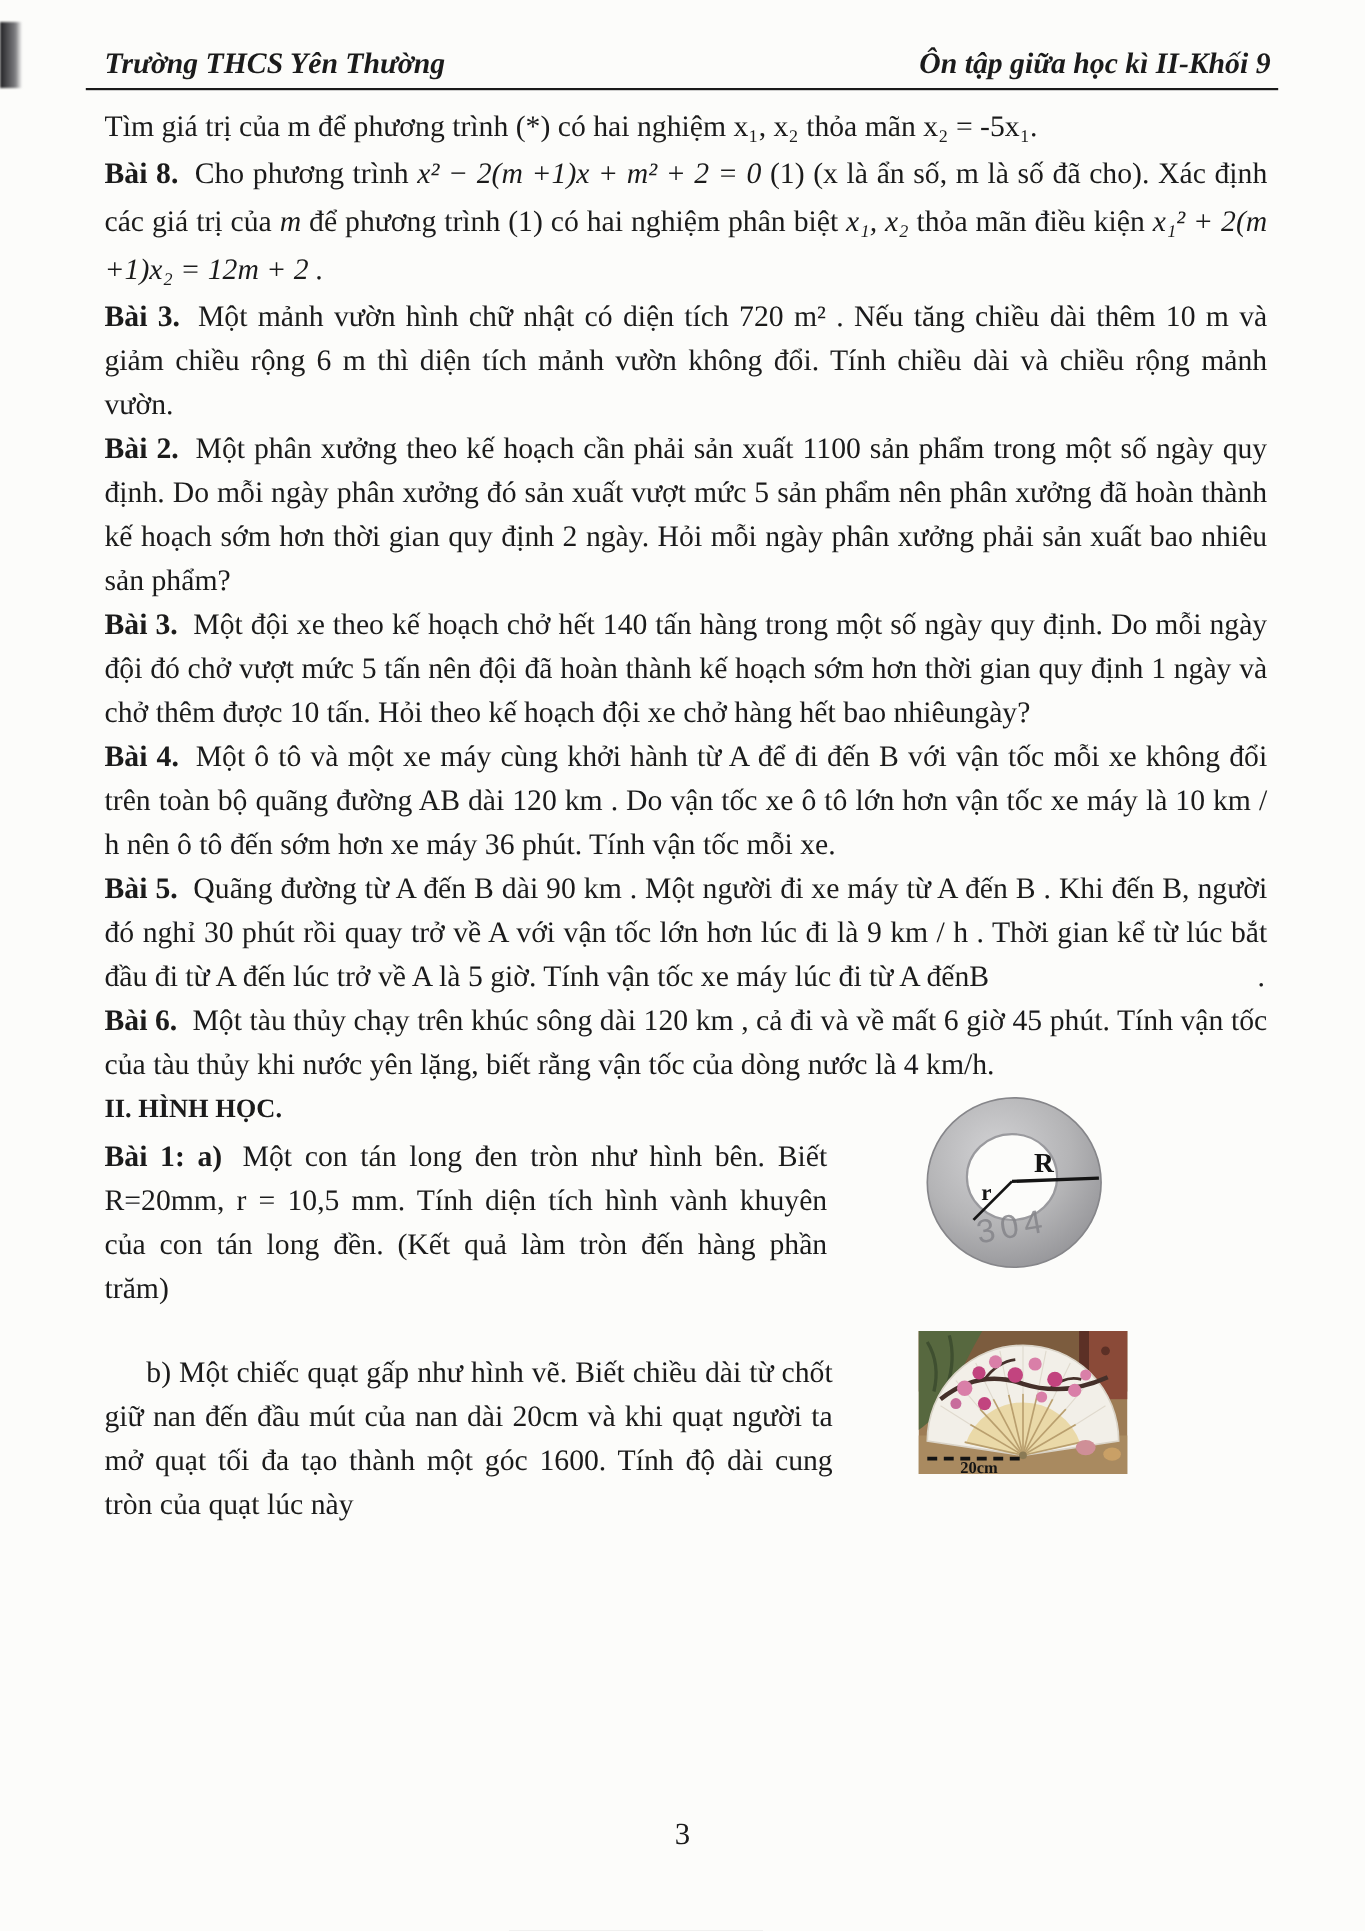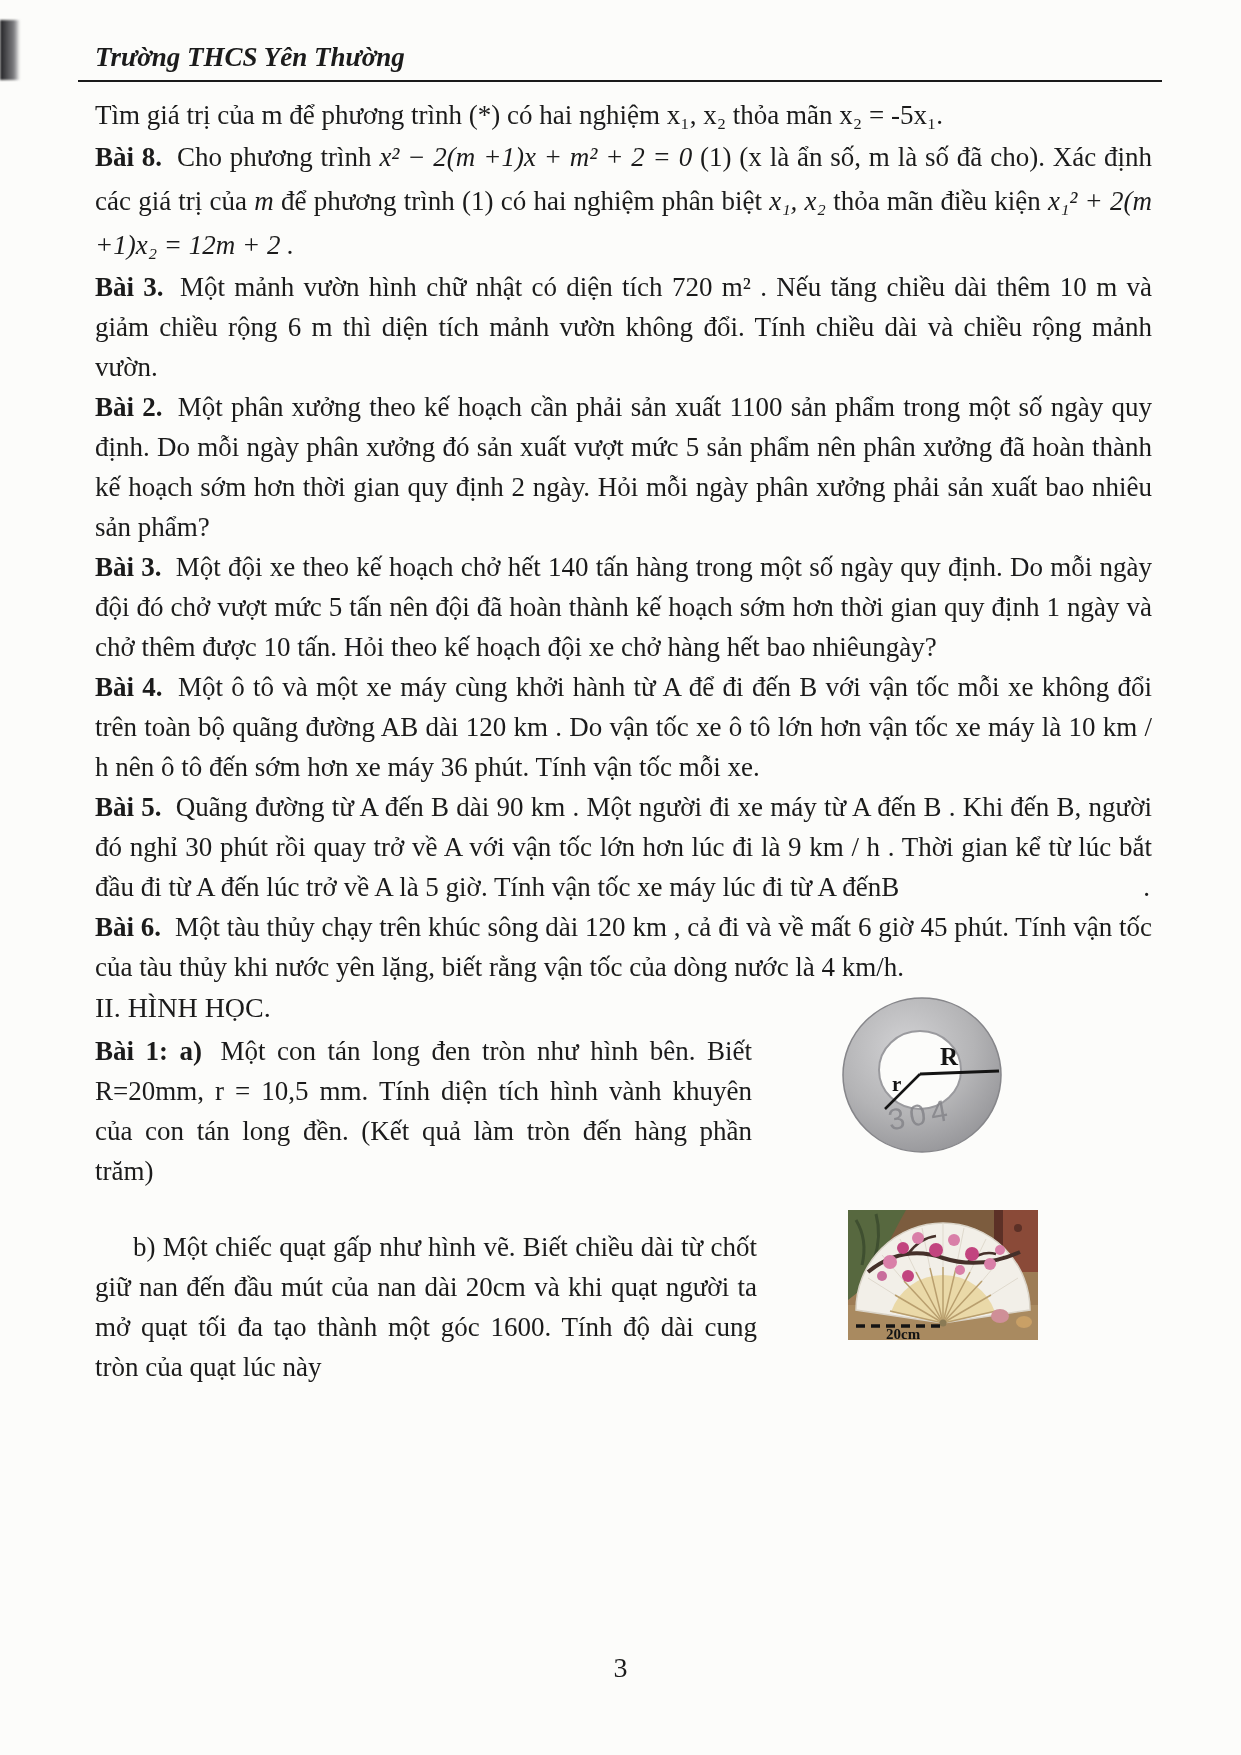--- a/index.html
+++ b/index.html
@@ -34,45 +34,46 @@
   }
   p{margin:0;}
   .just{text-align:justify;}
   .lead-label{font-weight:bold;margin-right:7px;}
   .math{font-style:italic;}
   .bai8{line-height:44px;}
   .center-heading{
     text-align:center;font-weight:bold;font-size:28px;line-height:40px;margin:2px 0 0 0;
   }
   .section-heading{
-    font-weight:normal;font-size:28px;line-height:42px;
+    font-weight:bold;font-size:24px;line-height:42px;
   }
   .bai5{position:relative;}
   .trail-dot{position:absolute;right:2px;bottom:0;line-height:40px;}
   .geo-a{position:relative;margin-top:2px;}
   .geo-a .geo-text{width:657px;}
   .geo-b{position:relative;margin-top:36px;}
   .geo-b .geo-text{width:662px;text-indent:38px;}
   figure{margin:0;}
   .washer-fig{position:absolute;left:745px;top:-34px;width:164px;height:160px;}
-  .fan-fig{position:absolute;left:740px;top:-17px;width:215px;height:130px;text-align:center;}
+  .fan-fig{position:absolute;left:740px;top:-17px;width:215px;height:130px;}
   .page-number{
     position:absolute;top:1652px;left:0;width:100%;
     text-align:center;font-size:28px;
   }
 </style>
 </head>
 <body>
 
 <div class="page">
 
   <div class="scan-mark"></div>
 
   <div class="header">
     <span>Trường THCS Yên Thường</span>
+    <span>Ôn tập giữa học kì II-Khối 9</span>
   </div>
   <div class="header-rule"></div>
 
   <div class="main">
 
     <p class="just">
       <span>Tìm giá trị của m để phương trình (*) có hai nghiệm x₁, x₂ thỏa mãn x₂ = -5x₁.</span>
     </p>
 
     <p class="just bai8">

